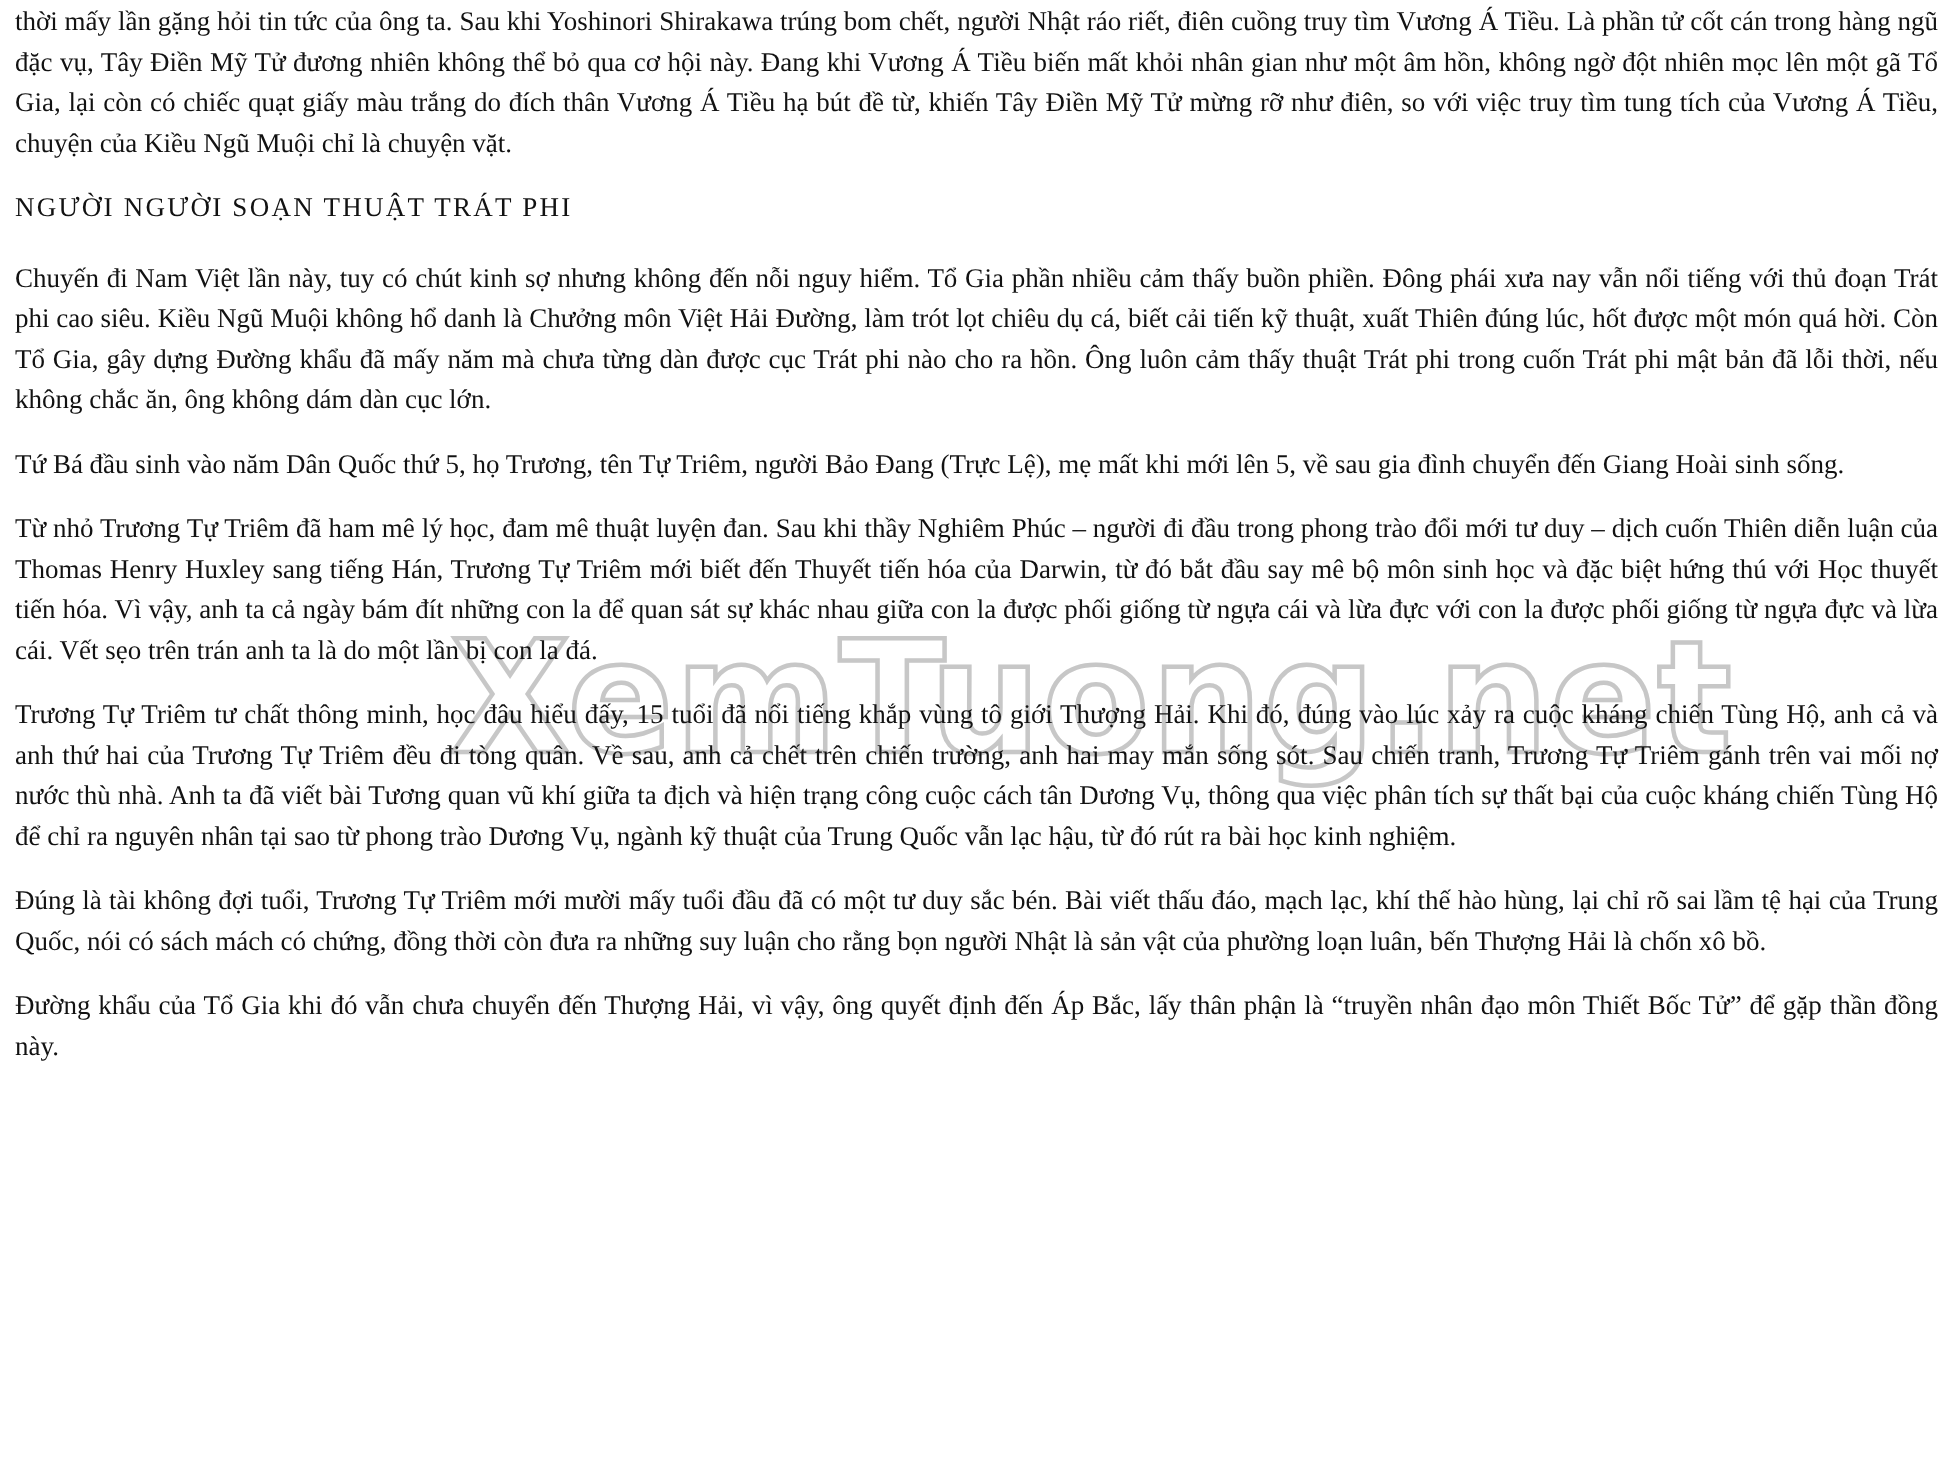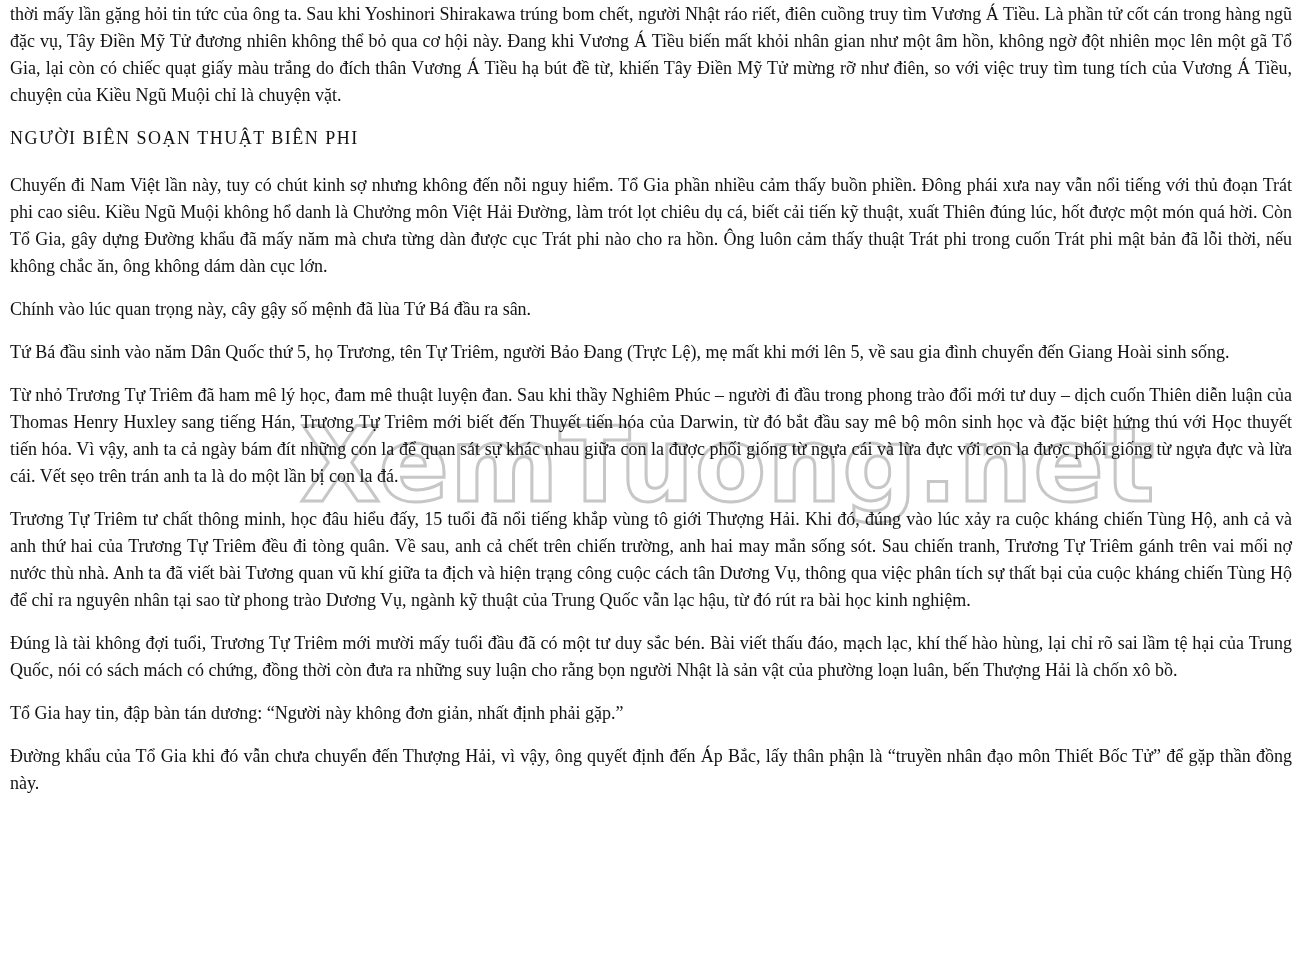--- a/index.html
+++ b/index.html
@@ -48,22 +48,20 @@
     margin: 4px 0 20px 0;
   }
 </style>
 </head>
 <body>
 
 <div class="watermark">XemTuong.net</div>
 
 <div class="page" id="doc-body">
     <p class="body-paragraph">thời mấy lần gặng hỏi tin tức của ông ta. Sau khi Yoshinori Shirakawa trúng bom chết, người Nhật ráo riết, điên cuồng truy tìm Vương Á Tiều. Là phần tử cốt cán trong hàng ngũ đặc vụ, Tây Điền Mỹ Tử đương nhiên không thể bỏ qua cơ hội này. Đang khi Vương Á Tiều biến mất khỏi nhân gian như một âm hồn, không ngờ đột nhiên mọc lên một gã Tổ Gia, lại còn có chiếc quạt giấy màu trắng do đích thân Vương Á Tiều hạ bút đề từ, khiến Tây Điền Mỹ Tử mừng rỡ như điên, so với việc truy tìm tung tích của Vương Á Tiều, chuyện của Kiều Ngũ Muội chỉ là chuyện vặt.</p>
-    <p class="heading">NGƯỜI BIÊN SOẠN THUẬT BIÊN PHI</p>
+    <p class="heading">NGƯỜI NGƯỜI SOẠN THUẬT TRÁT PHI</p>
     <p class="body-paragraph">Chuyến đi Nam Việt lần này, tuy có chút kinh sợ nhưng không đến nỗi nguy hiểm. Tổ Gia phần nhiều cảm thấy buồn phiền. Đông phái xưa nay vẫn nổi tiếng với thủ đoạn Trát phi cao siêu. Kiều Ngũ Muội không hổ danh là Chưởng môn Việt Hải Đường, làm trót lọt chiêu dụ cá, biết cải tiến kỹ thuật, xuất Thiên đúng lúc, hốt được một món quá hời. Còn Tổ Gia, gây dựng Đường khẩu đã mấy năm mà chưa từng dàn được cục Trát phi nào cho ra hồn. Ông luôn cảm thấy thuật Trát phi trong cuốn Trát phi mật bản đã lỗi thời, nếu không chắc ăn, ông không dám dàn cục lớn.</p>
-    <p class="body-paragraph">Chính vào lúc quan trọng này, cây gậy số mệnh đã lùa Tứ Bá đầu ra sân.</p>
     <p class="body-paragraph">Tứ Bá đầu sinh vào năm Dân Quốc thứ 5, họ Trương, tên Tự Triêm, người Bảo Đang (Trực Lệ), mẹ mất khi mới lên 5, về sau gia đình chuyển đến Giang Hoài sinh sống.</p>
     <p class="body-paragraph">Từ nhỏ Trương Tự Triêm đã ham mê lý học, đam mê thuật luyện đan. Sau khi thầy Nghiêm Phúc – người đi đầu trong phong trào đổi mới tư duy – dịch cuốn Thiên diễn luận của Thomas Henry Huxley sang tiếng Hán, Trương Tự Triêm mới biết đến Thuyết tiến hóa của Darwin, từ đó bắt đầu say mê bộ môn sinh học và đặc biệt hứng thú với Học thuyết tiến hóa. Vì vậy, anh ta cả ngày bám đít những con la để quan sát sự khác nhau giữa con la được phối giống từ ngựa cái và lừa đực với con la được phối giống từ ngựa đực và lừa cái. Vết sẹo trên trán anh ta là do một lần bị con la đá.</p>
     <p class="body-paragraph">Trương Tự Triêm tư chất thông minh, học đâu hiểu đấy, 15 tuổi đã nổi tiếng khắp vùng tô giới Thượng Hải. Khi đó, đúng vào lúc xảy ra cuộc kháng chiến Tùng Hộ, anh cả và anh thứ hai của Trương Tự Triêm đều đi tòng quân. Về sau, anh cả chết trên chiến trường, anh hai may mắn sống sót. Sau chiến tranh, Trương Tự Triêm gánh trên vai mối nợ nước thù nhà. Anh ta đã viết bài Tương quan vũ khí giữa ta địch và hiện trạng công cuộc cách tân Dương Vụ, thông qua việc phân tích sự thất bại của cuộc kháng chiến Tùng Hộ để chỉ ra nguyên nhân tại sao từ phong trào Dương Vụ, ngành kỹ thuật của Trung Quốc vẫn lạc hậu, từ đó rút ra bài học kinh nghiệm.</p>
     <p class="body-paragraph">Đúng là tài không đợi tuổi, Trương Tự Triêm mới mười mấy tuổi đầu đã có một tư duy sắc bén. Bài viết thấu đáo, mạch lạc, khí thế hào hùng, lại chỉ rõ sai lầm tệ hại của Trung Quốc, nói có sách mách có chứng, đồng thời còn đưa ra những suy luận cho rằng bọn người Nhật là sản vật của phường loạn luân, bến Thượng Hải là chốn xô bồ.</p>
-    <p class="body-paragraph">Tổ Gia hay tin, đập bàn tán dương: “Người này không đơn giản, nhất định phải gặp.”</p>
     <p class="body-paragraph">Đường khẩu của Tổ Gia khi đó vẫn chưa chuyển đến Thượng Hải, vì vậy, ông quyết định đến Áp Bắc, lấy thân phận là “truyền nhân đạo môn Thiết Bốc Tử” để gặp thần đồng này.</p>
   </div>
 
 </body></html>

